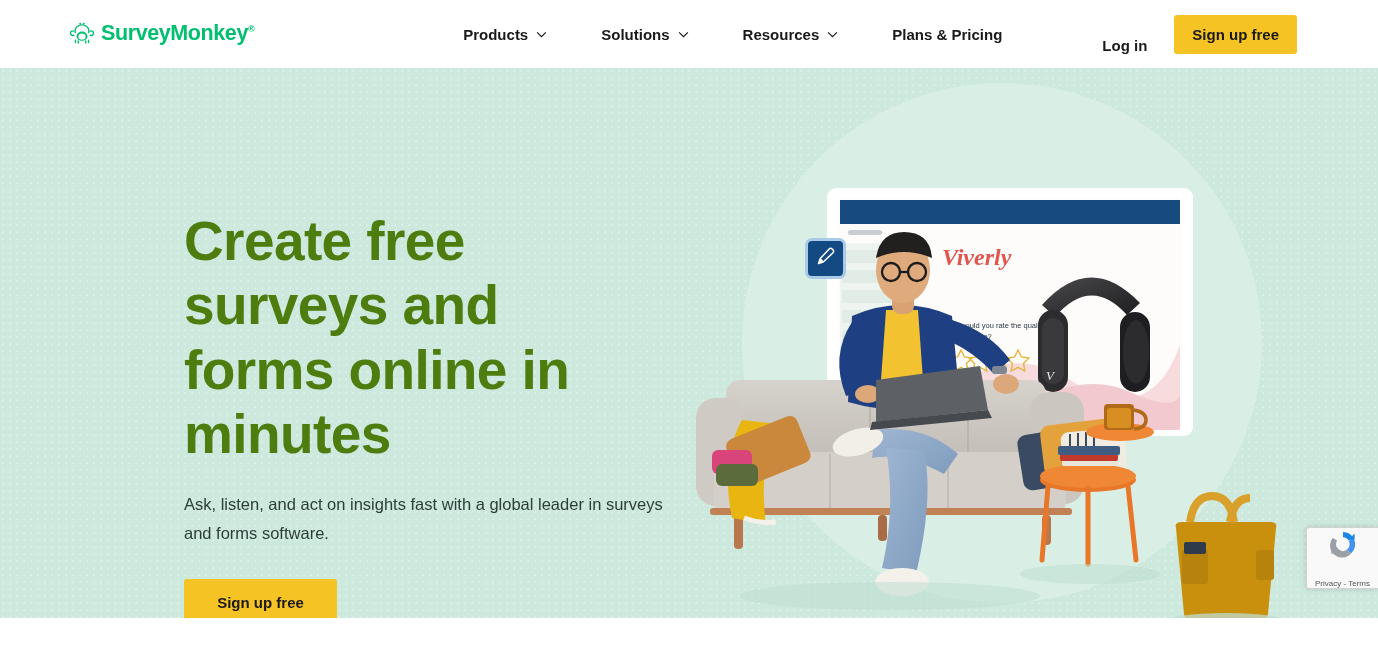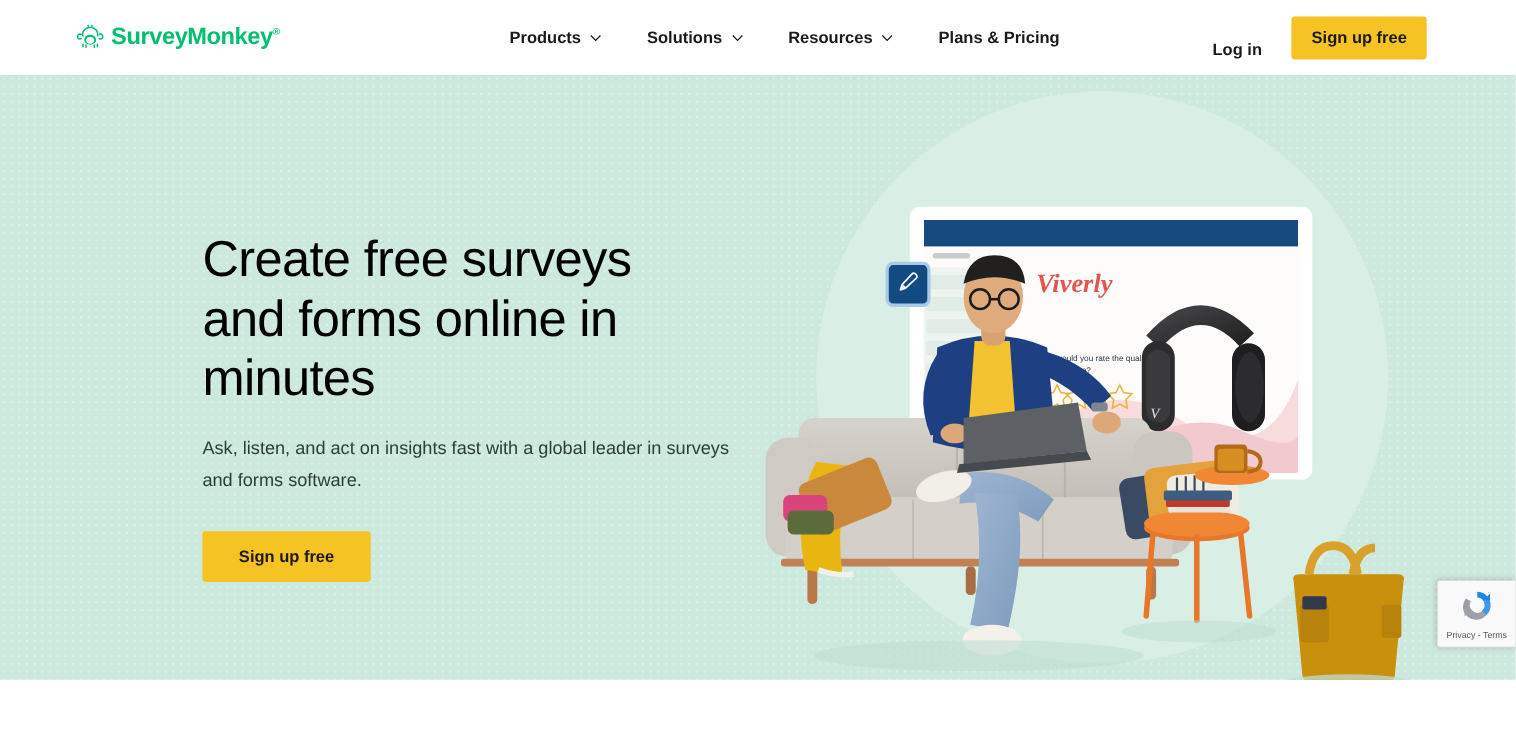--- a/index.html
+++ b/index.html
@@ -28,21 +28,21 @@
     font-size: 21.5px; font-weight: 700; color: #00bf6f;
     letter-spacing: -0.4px; line-height: 1;
     position: relative; white-space: nowrap;
   }
   .logo-reg {
     font-size: 9px; vertical-align: super; font-weight: 700;
   }
 
   .main-nav {
     display: flex; align-items: center;
-    margin-left: 209px; gap: 41px;
+    margin-left: 209px; gap: 54px;
   }
   .nav-item {
     display: flex; align-items: center; gap: 8px;
     font-size: 15px; font-weight: 700; color: #1a1a1a;
     cursor: pointer; line-height: 1; white-space: nowrap;
   }
   .chev { width: 11px; height: 7px; display: block; flex: none; }
 
   .header-right {
     margin-left: auto; margin-right: 81px;
@@ -80,22 +80,22 @@
     position: absolute; left: 742px; top: 15px;
     width: 520px; height: 520px; border-radius: 50%;
     background: #d9efe5;
   }
 
   .hero-copy {
     position: absolute; left: 184px; top: 141px;
     width: 520px; z-index: 6;
   }
   .hero-title {
-    font-size: 46px; line-height: 1.17; font-weight: 400;
-    color: #000000; letter-spacing: -0.6px;
+    font-size: 55px; line-height: 1.17; font-weight: 700;
+    color: #4d7c0f; letter-spacing: -0.6px;
     max-width: 460px;
   }
   .hero-sub {
     margin-top: 24px;
     font-size: 16.5px; line-height: 1.72; color: #2b3f38;
     max-width: 490px; font-weight: 400;
   }
   .hero-ctas { margin-top: 32px; display: flex; gap: 10px; }
   .btn-primary {
     background: #f5c324; color: #1a1a1a;
@@ -126,21 +126,21 @@
   }
 
   
   .recaptcha {
     position: absolute; right: 0px; top: 459px;
     width: 72px; height: 62px; background: #f9f9f9;
     border: 1px solid #d3d3d3; border-right: none;
     border-radius: 3px 0 0 3px;
     box-shadow: 0 0 5px rgba(0,0,0,.17);
     display: flex; flex-direction: column;
-    align-items: center; justify-content: center;
+    align-items: center; justify-content: space-between;
     z-index: 30; cursor: pointer;
   }
   .recaptcha-legal {
     font-size: 8px; color: #555; margin-top: 2px;
     white-space: nowrap;
   }
 
   .page-bottom { width: 1378px; height: 61px; background: #fff; }
 </style>
 </head>

